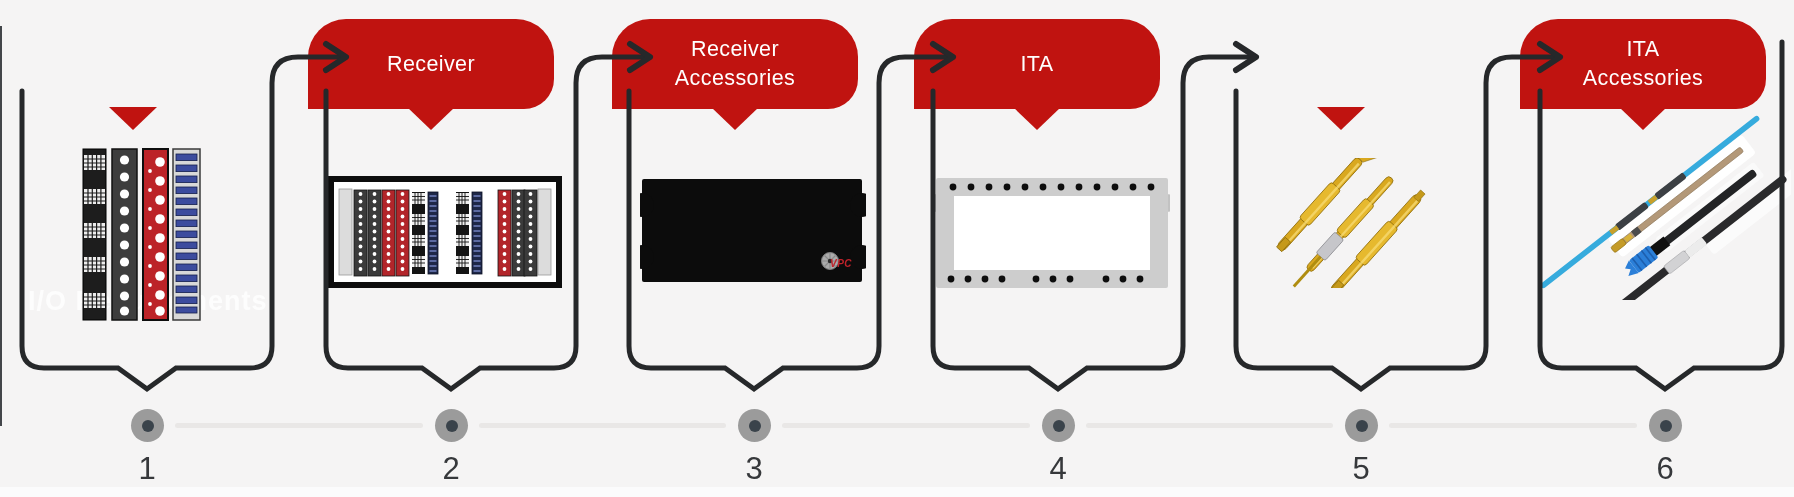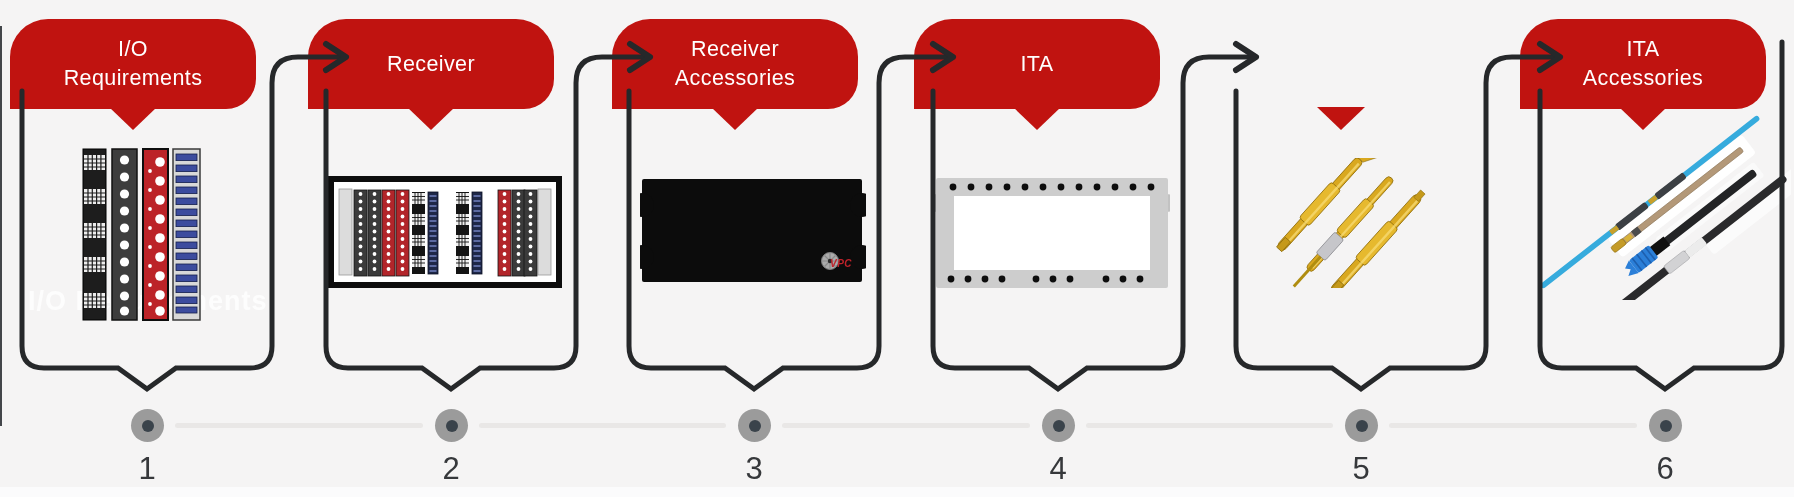--- a/index.html
+++ b/index.html
@@ -60,24 +60,20 @@
 </head>
 <body>
 
 <div class="stage">
 
   <div class="left-edge"></div>
   <div class="bottom-band"></div>
 
   <div class="watermark">I/O Requirements</div>
 
-  <div class="banner b1">
-    <div class="banner-label">I/O
-Requirements</div>
-  </div>
     <div class="banner-tail t1"></div>
 
   <div class="banner b2">
     <div class="banner-label">Receiver</div>
   </div>
     <div class="banner-tail t2"></div>
 
   <div class="banner b3">
     <div class="banner-label">Receiver
 Accessories</div>

